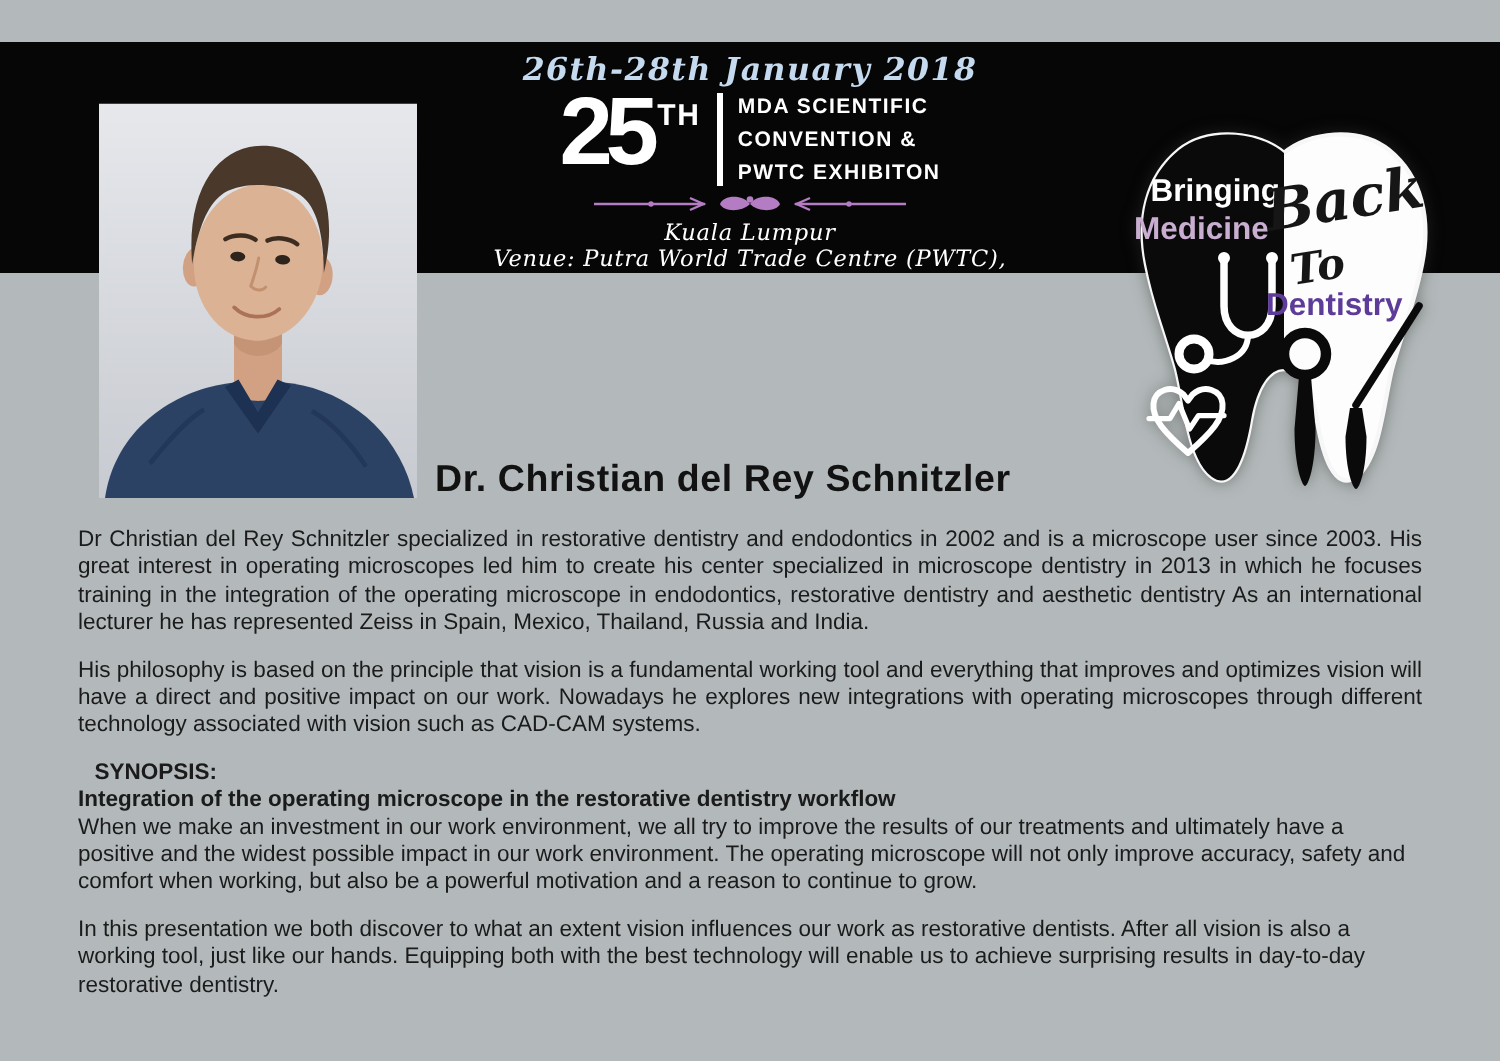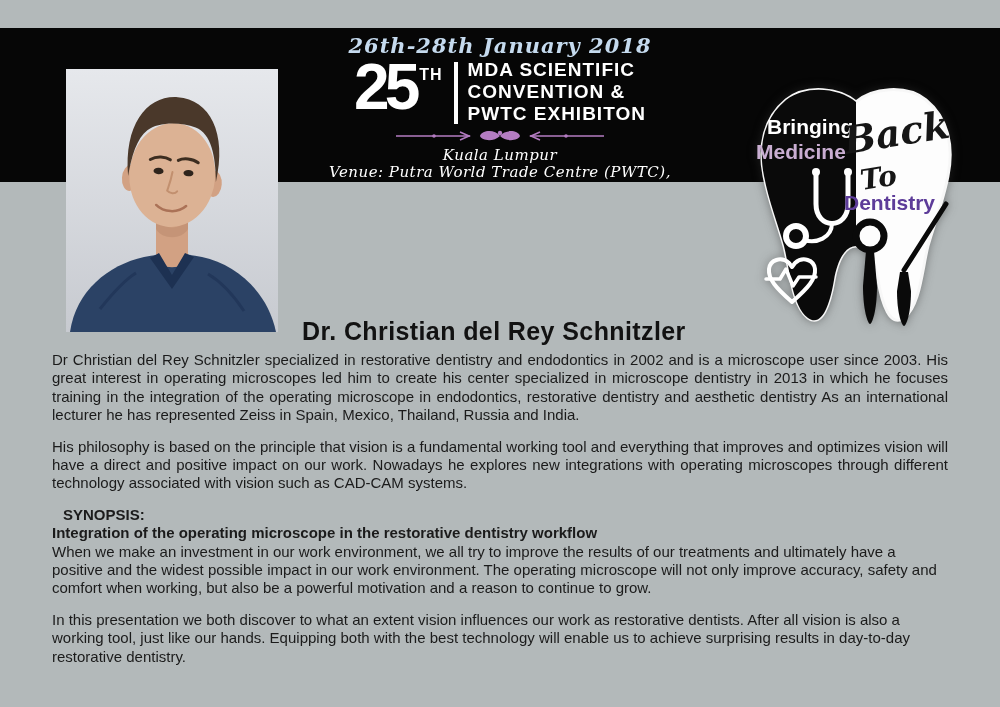--- a/index.html
+++ b/index.html
@@ -16,32 +16,32 @@
     position:relative;width:1000px;height:707px;margin:0 auto;
     background:var(--page-background);overflow:hidden;
     font-family:"Liberation Sans",sans-serif;
   }
   .black-band{position:absolute;top:28px;left:0;width:100%;height:154px;background:var(--band-background);}
   
   .conv-header{position:absolute;top:33px;left:0;width:100%;display:flex;flex-direction:column;align-items:center;color:#fff;z-index:2;}
   .conv-date{font-family:"DejaVu Serif",serif;font-style:italic;font-weight:bold;font-size:21px;color:var(--date-text);letter-spacing:1px;}
   .title-row{display:flex;align-items:flex-start;margin-top:0;}
   .edition-num{font-weight:bold;font-size:64px;line-height:0.92;letter-spacing:-5px;}
-  .edition-th{font-weight:bold;font-size:16px;margin:8px 0 0 4px;letter-spacing:1px;}
+  .edition-th{font-weight:bold;font-size:20px;margin:8px 0 0 4px;letter-spacing:1px;}
   .vbar{width:4px;height:62px;background:#fff;margin:4px 10px 0 11px;}
-  .title-lines{display:flex;flex-direction:column;margin-top:1px;font-weight:bold;font-size:19px;line-height:22px;letter-spacing:1px;}
+  .title-lines{display:flex;flex-direction:column;margin-top:1px;font-weight:bold;font-size:14px;line-height:22px;letter-spacing:1px;}
   .ornament-svg{margin-top:3px;display:block;}
   .venue{font-family:"DejaVu Serif",serif;font-style:italic;font-size:15px;line-height:17px;color:#fff;text-align:center;margin-top:3px;letter-spacing:0.5px;}
   
   .photo{position:absolute;left:66px;top:69px;width:212px;height:263px;z-index:3;}
   .photo svg{display:block;}
   
   .tooth{position:absolute;left:750px;top:86px;z-index:3;filter:drop-shadow(0 0 5px rgba(50,50,50,0.5));}
   
-  .speaker-name{position:absolute;left:286px;top:301px;margin:16px;font-size:25px;font-weight:bold;color:#121212;letter-spacing:0.4px;z-index:2;}
+  .speaker-name{position:absolute;left:286px;top:301px;margin:4px;font-size:25px;font-weight:bold;color:#121212;letter-spacing:0.4px;z-index:2;}
   
   .bio{position:absolute;left:52px;top:351px;width:896px;color:var(--body-text);font-size:15px;line-height:18.4px;z-index:2;}
   .bio p{margin:0 0 13px 0;}
   .just{text-align:justify;}
   .syn-head{font-weight:bold;margin-left:11px;}
   .syn-title{font-weight:bold;}
   .synopsis{margin:0 0 13px 0;}
 </style>
 </head>
 <body>

